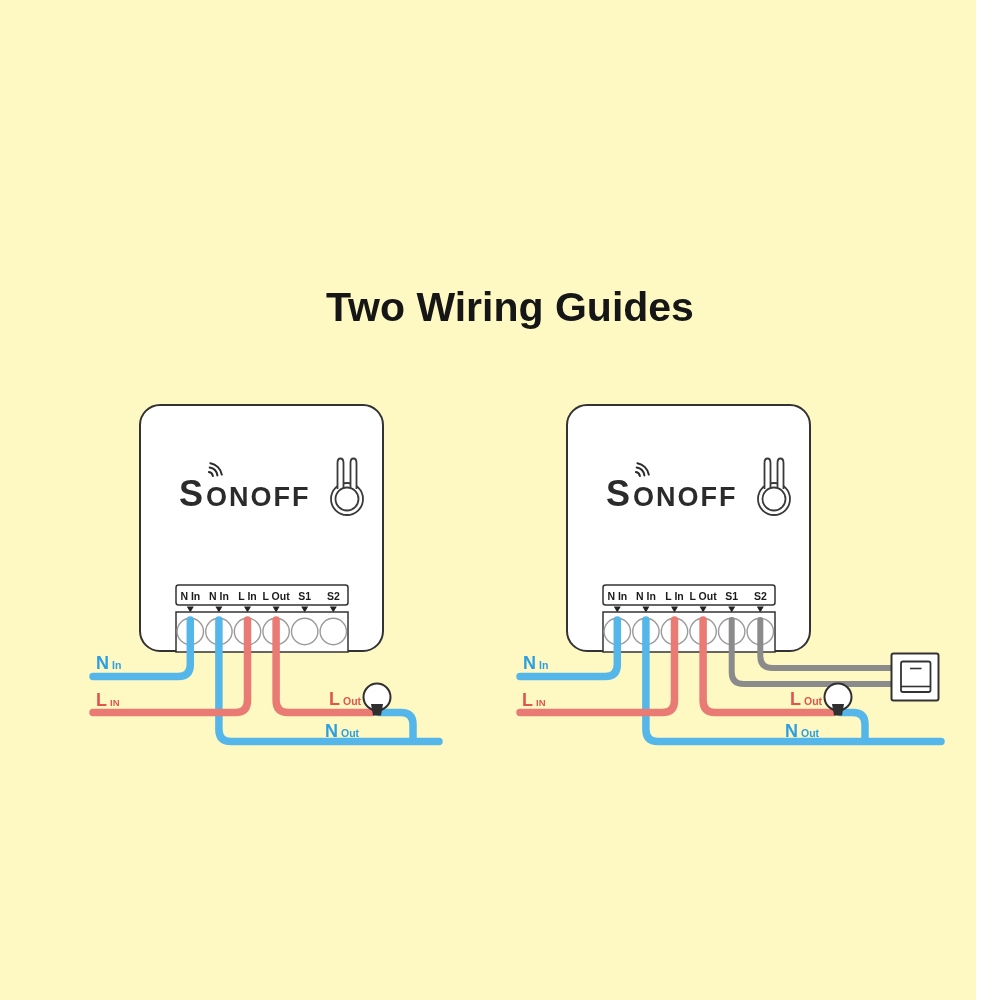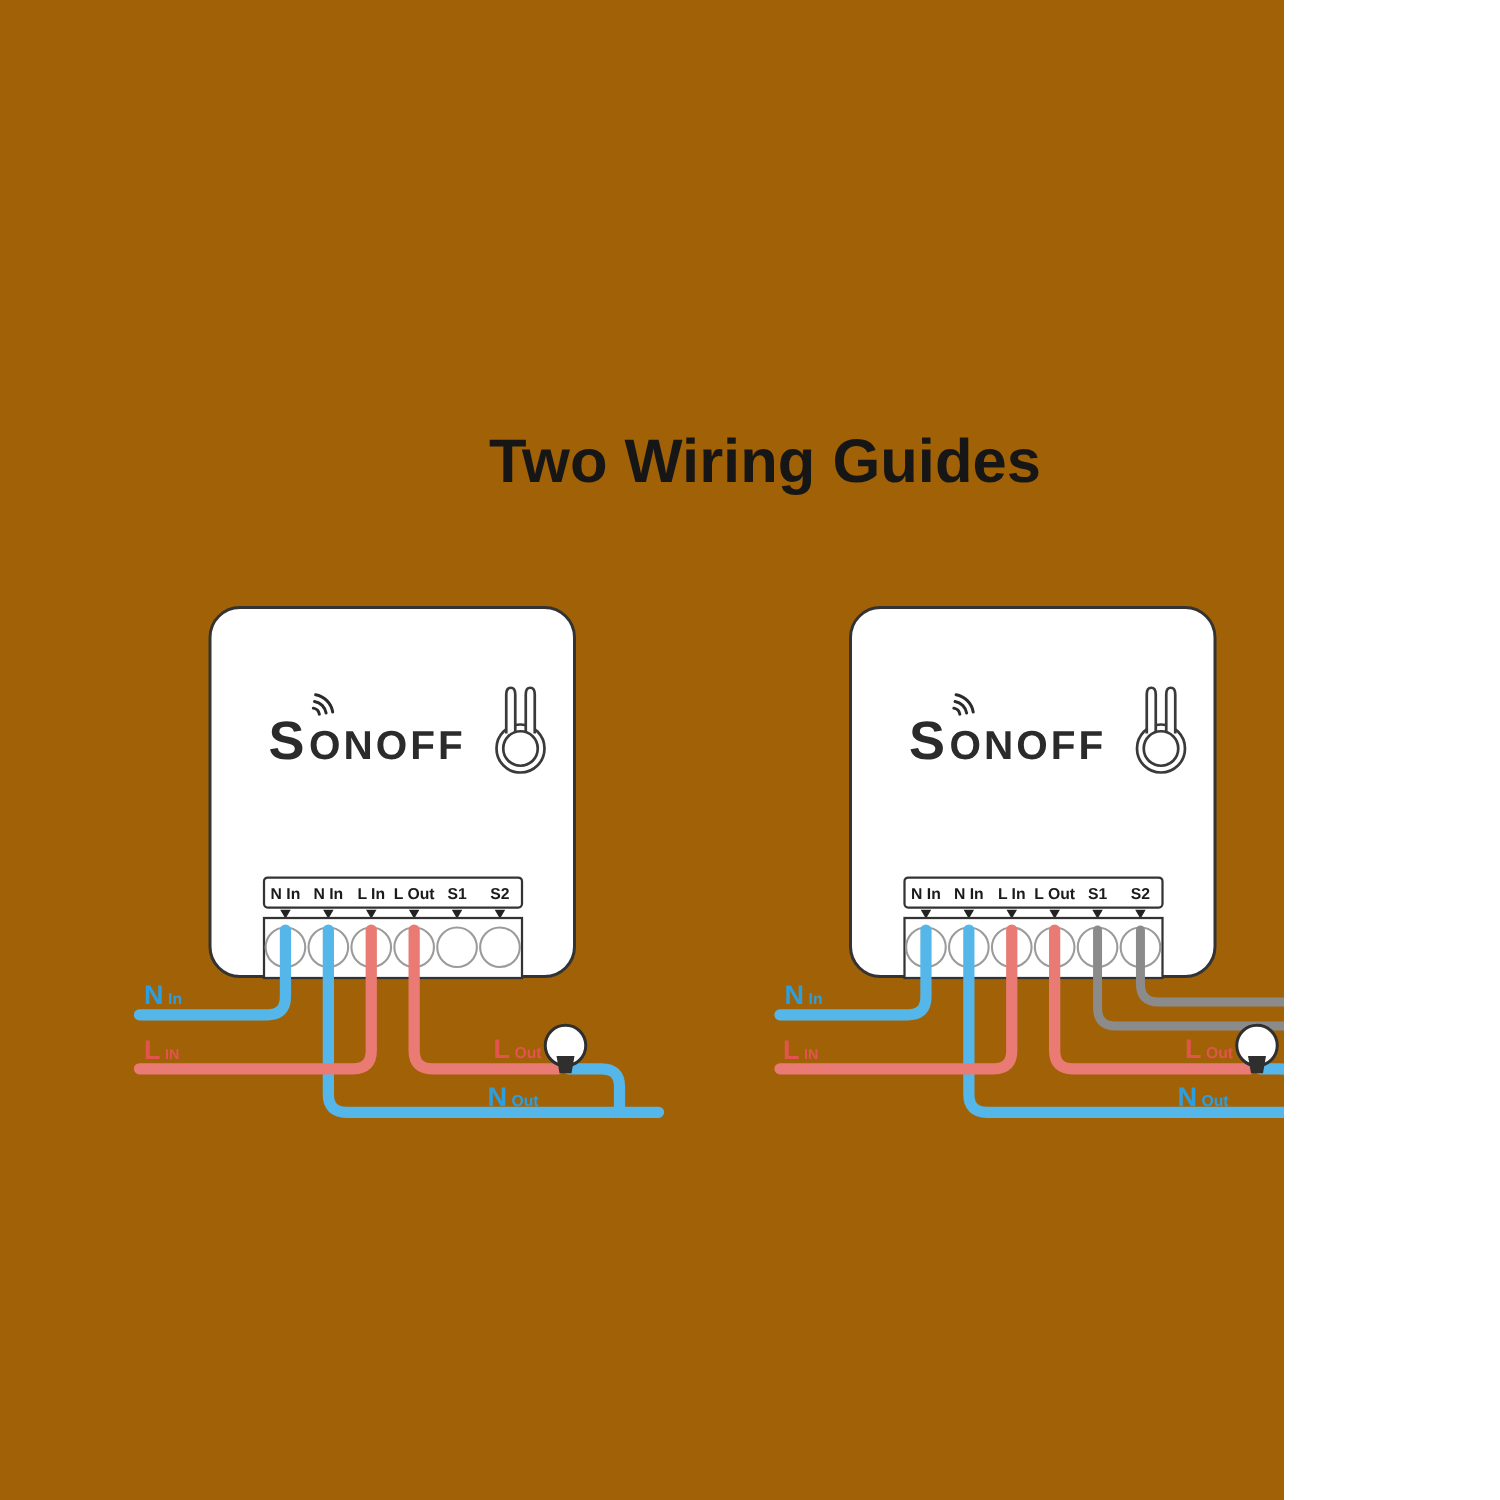--- a/index.html
+++ b/index.html
@@ -1,20 +1,20 @@
 <!DOCTYPE html>
 <html><head>
 <meta charset="utf-8">
 <style>
   html, body { margin: 0; padding: 0; background: #ffffff; }
   #canvas {
     position: relative;
-    width: 856px;
+    width: 976px;
     height: 1000px;
-    background: #a16207;
+    background: #fef9c3;
     font-family: "Liberation Sans", sans-serif;
     overflow: hidden;
   }
   svg text { font-family: "Liberation Sans", sans-serif; }
   .title-text { font-weight: bold; fill: #161616; }
   .terminal-label { font-weight: bold; fill: #1b1b1b; }
   .brand-text { font-weight: bold; fill: #2b2b2b; letter-spacing: 2px; }
   .wire-label { font-weight: bold; }
   .outline { stroke: #333333; fill: #ffffff; }
 </style>

